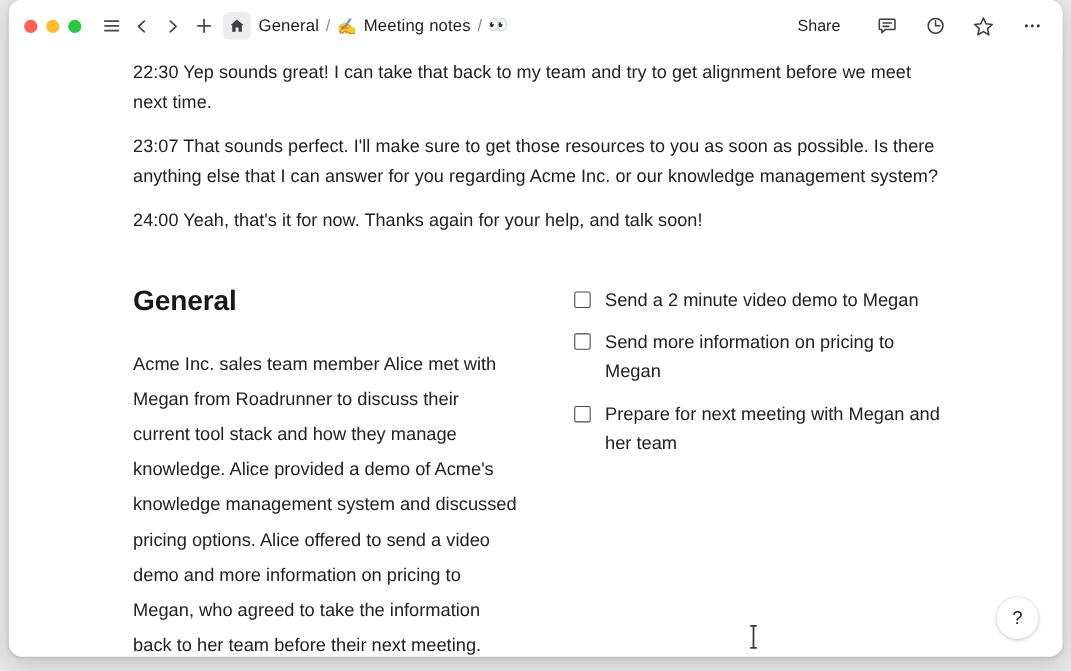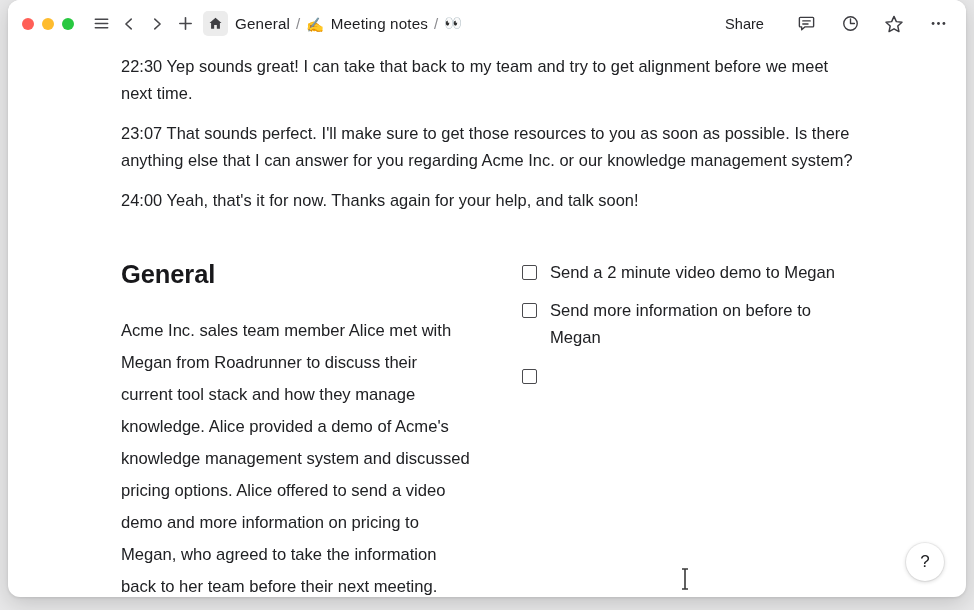--- a/index.html
+++ b/index.html
@@ -294,24 +294,25 @@
         </div>
 
         <div class="col-right">
           <ul class="todo-list">
             <li class="todo-item">
               <span class="checkbox"></span>
               <span class="todo-label">Send a 2 minute video demo to Megan</span>
             </li>
             <li class="todo-item">
               <span class="checkbox"></span>
-              <span class="todo-label">Send more information on before to Megan</span>
+              <span class="todo-label">Send more information on pricing to Megan</span>
             </li>
             <li class="todo-item">
               <span class="checkbox"></span>
+              <span class="todo-label">Prepare for next meeting with Megan and her team</span>
             </li>
           </ul>
         </div>
 
       </div>
 
       <div class="ibeam">
         <svg width="12" height="22" viewBox="0 0 12 22">
           <path d="M3 1 h6 M6 1 v20 M3 21 h6" stroke="#3a3a3a" stroke-width="1.6" fill="none" stroke-linecap="butt"></path>
         </svg>

